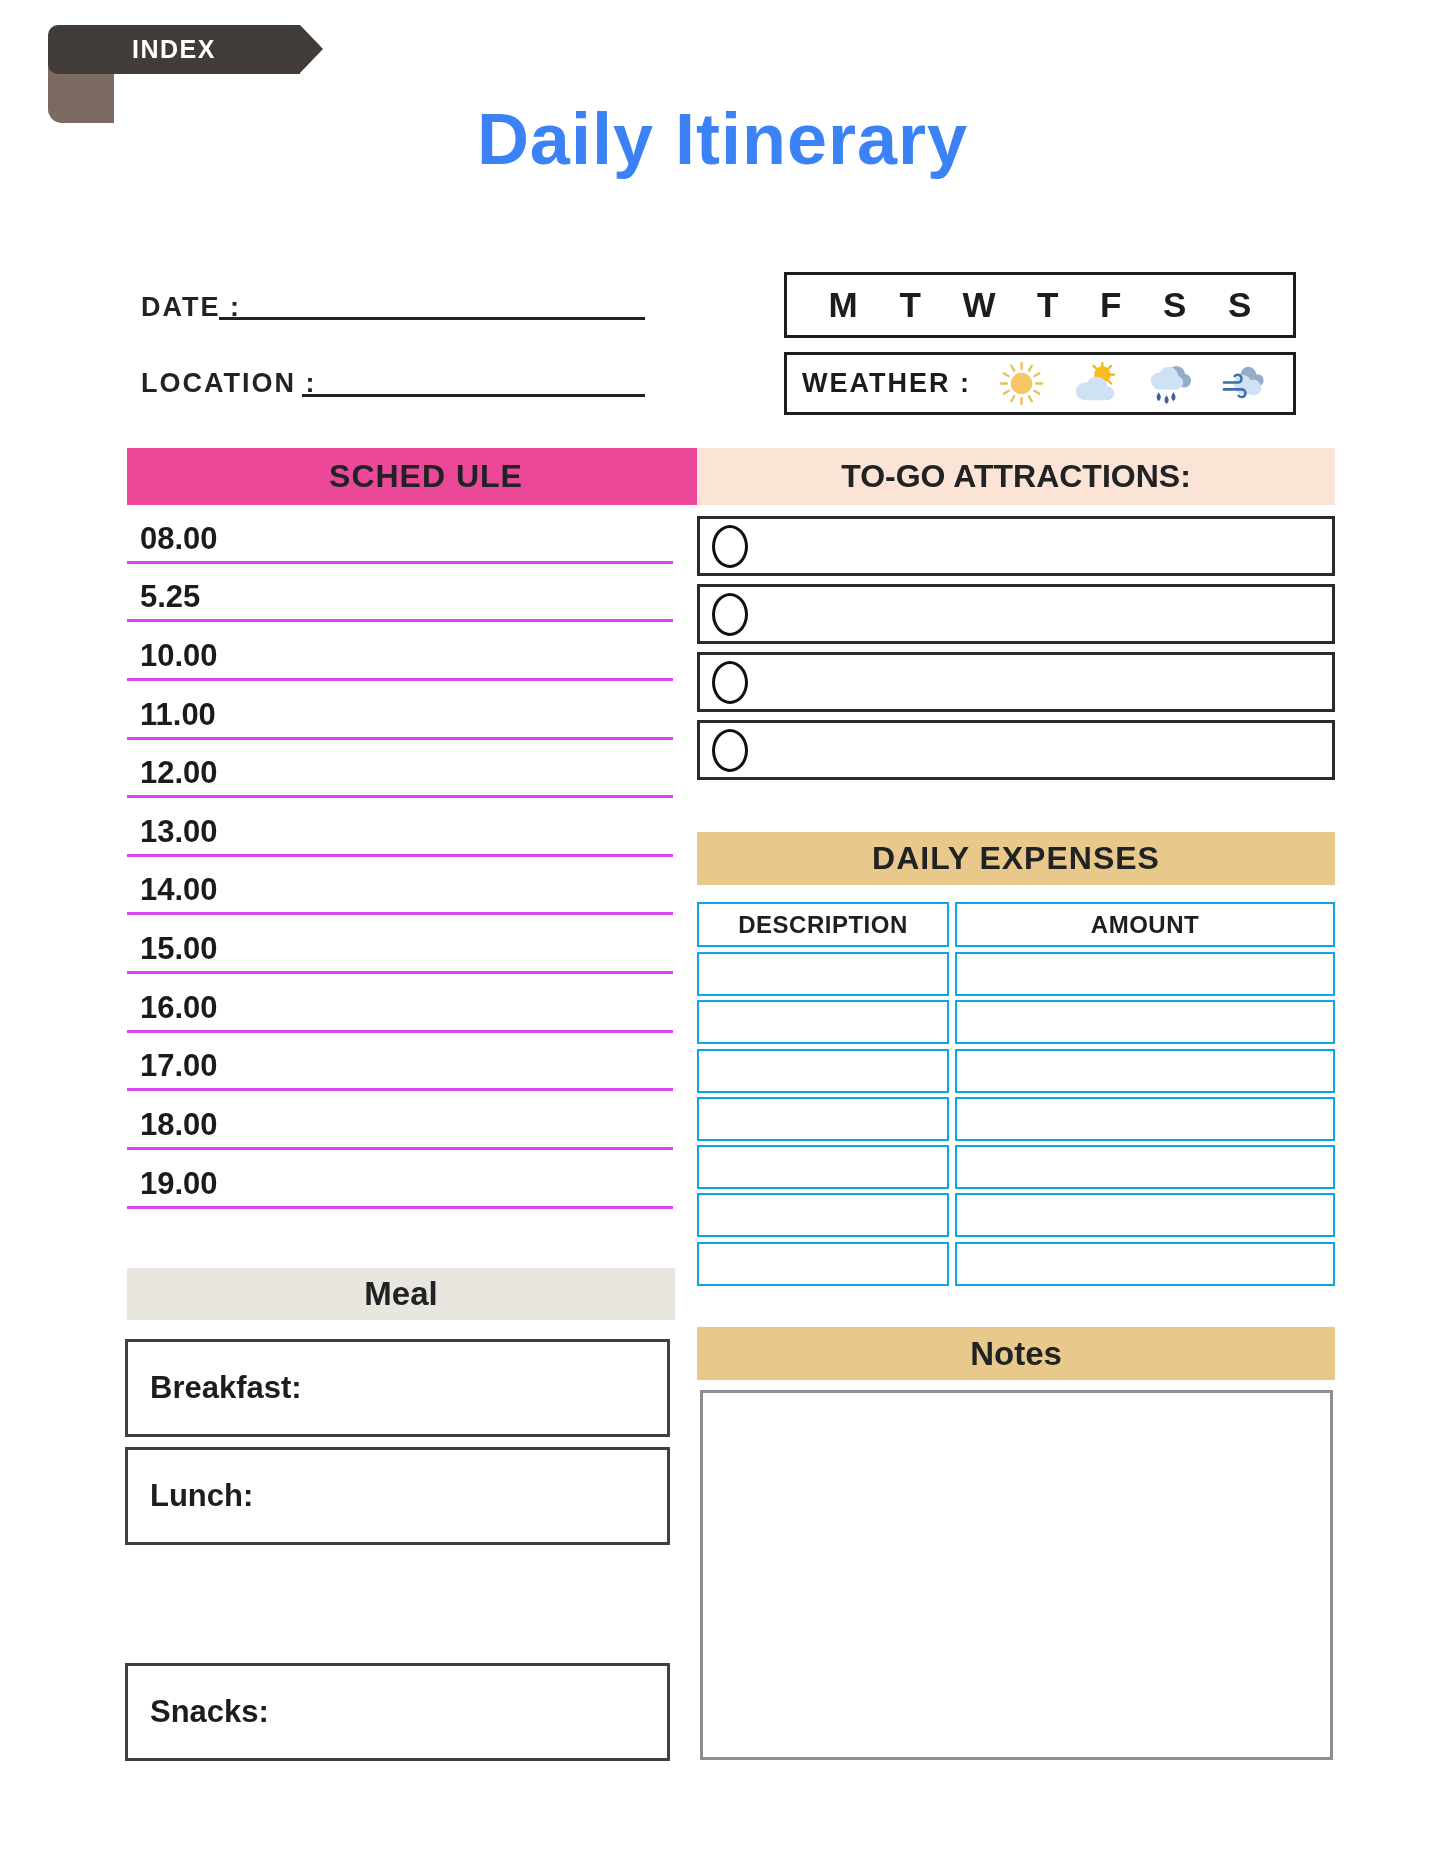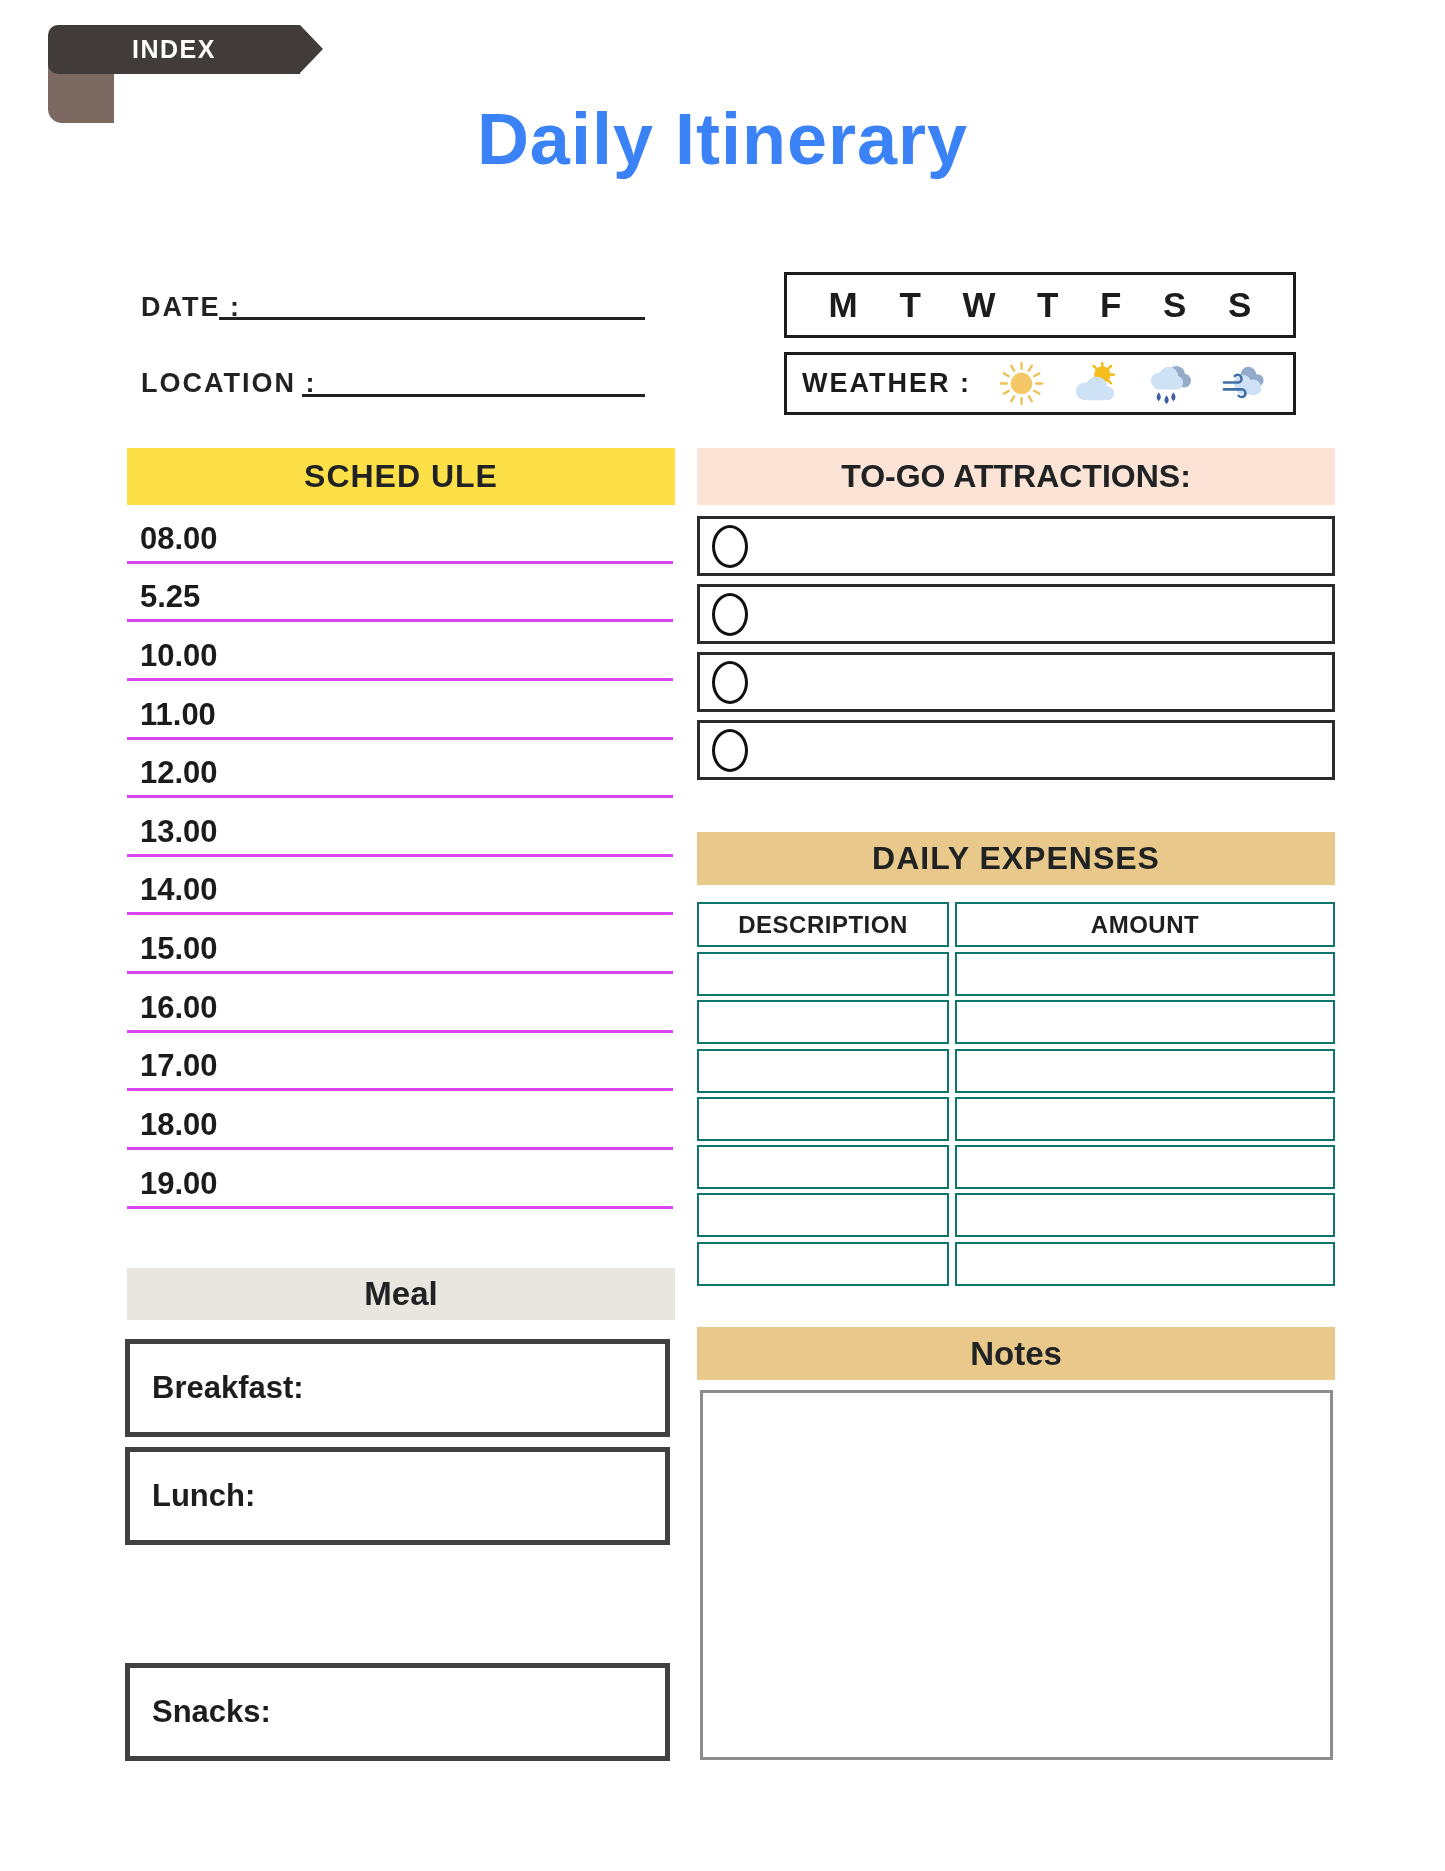--- a/index.html
+++ b/index.html
@@ -35,21 +35,21 @@
   .day { font-size:35px; font-weight:bold; color:#1c1c1c; cursor:pointer; }
   .weather-box { position:absolute; left:784px; top:352px; width:512px; height:63px;
     border:3px solid #1d1d1d; box-sizing:border-box; display:flex; align-items:center; padding-left:15px; gap:27px; }
   .weather-label { font-size:27px; font-weight:bold; letter-spacing:2px; color:#1c1c1c; }
   .wicon { width:47px; height:47px; flex:none; cursor:pointer; }
   .wicon svg { display:block; }
 
   
   .col-header { position:absolute; display:flex; align-items:center; justify-content:center;
     font-weight:bold; color:#202223; }
-  .sched-header   { left:127px; top:448px; width:548px; height:57px; background:#fde047; font-size:32px; letter-spacing:1px; }
+  .sched-header   { left:127px; top:448px; width:548px; height:57px; background:#ec4899; font-size:32px; letter-spacing:1px;padding-left:25px; }
   .togo-header    { left:697px; top:448px; width:638px; height:57px; background:#fbe4d5; font-size:32px; }
   .expenses-header{ left:697px; top:832px; width:638px; height:53px; background:#e8c98b; font-size:32px; letter-spacing:1px; }
   .meal-header    { left:127px; top:1268px; width:548px; height:52px; background:#e9e6df; font-size:33px; }
   .notes-header   { left:697px; top:1327px; width:638px; height:53px; background:#e8c98b; font-size:33px; }
 
   
   .sched-rows { position:absolute; left:127px; top:505px; width:546px; }
   .sched-row { height:58.65px; border-bottom:3px solid #d946ef; box-sizing:border-box;
     display:flex; align-items:flex-end; padding-left:13px; }
   .sched-time { font-size:31px; font-weight:bold; color:#1b1b1b; line-height:1; padding-bottom:7px; }
@@ -57,31 +57,31 @@
   
   .attr-box { position:absolute; left:697px; width:638px; height:60px; background:#fff;
     border:3px solid #2b2b2b; box-sizing:border-box; display:flex; align-items:center; padding-left:12px; }
   .attr-1 { top:516px; } .attr-2 { top:584px; } .attr-3 { top:652px; } .attr-4 { top:720px; }
   .attr-circle { width:36px; height:43px; border:3px solid #111; border-radius:50%; box-sizing:border-box; flex:none; cursor:pointer; }
   .attr-text { margin-left:14px; font-size:26px; }
 
   
   .exp-colheads, .exp-row { display:flex; gap:6px; }
   .exp-colheads { position:absolute; left:697px; top:902px; width:638px; height:45px; }
-  .exp-cell { border:2px solid #0f766e; box-sizing:border-box; background:#fff;
+  .exp-cell { border:2px solid #0ea5e9; box-sizing:border-box; background:#fff;
     display:flex; align-items:center; justify-content:center; }
   .exp-desc { width:252px; flex:none; }
   .exp-amt  { flex:1; }
   .exp-head { font-size:24px; font-weight:bold; letter-spacing:0.5px; color:#1f1f1f; }
   .exp-rows { position:absolute; left:697px; top:952px; width:638px; display:flex; flex-direction:column; row-gap:4.3px; }
   .exp-row { height:44px; }
 
   
   .meal-box { position:absolute; left:125px; width:545px; height:98px; background:#fff;
-    border:5px solid #404040; box-sizing:border-box; display:flex; align-items:center; padding-left:22px; }
+    border:3px solid #404040; box-sizing:border-box; display:flex; align-items:center; padding-left:22px; }
   .meal-1 { top:1339px; } .meal-2 { top:1447px; } .meal-3 { top:1555px; } .meal-4 { top:1663px; }
   .meal-label { font-size:31px; font-weight:bold; color:#1d1d1d; }
   .meal-value { margin-left:16px; font-size:26px; }
 
   
   .notes-box { position:absolute; left:700px; top:1390px; width:633px; height:370px;
     border:3px solid #8d8d8d; box-sizing:border-box; background:#fff; padding:14px; font-size:24px; }
 </style>
 </head>
 <body>

